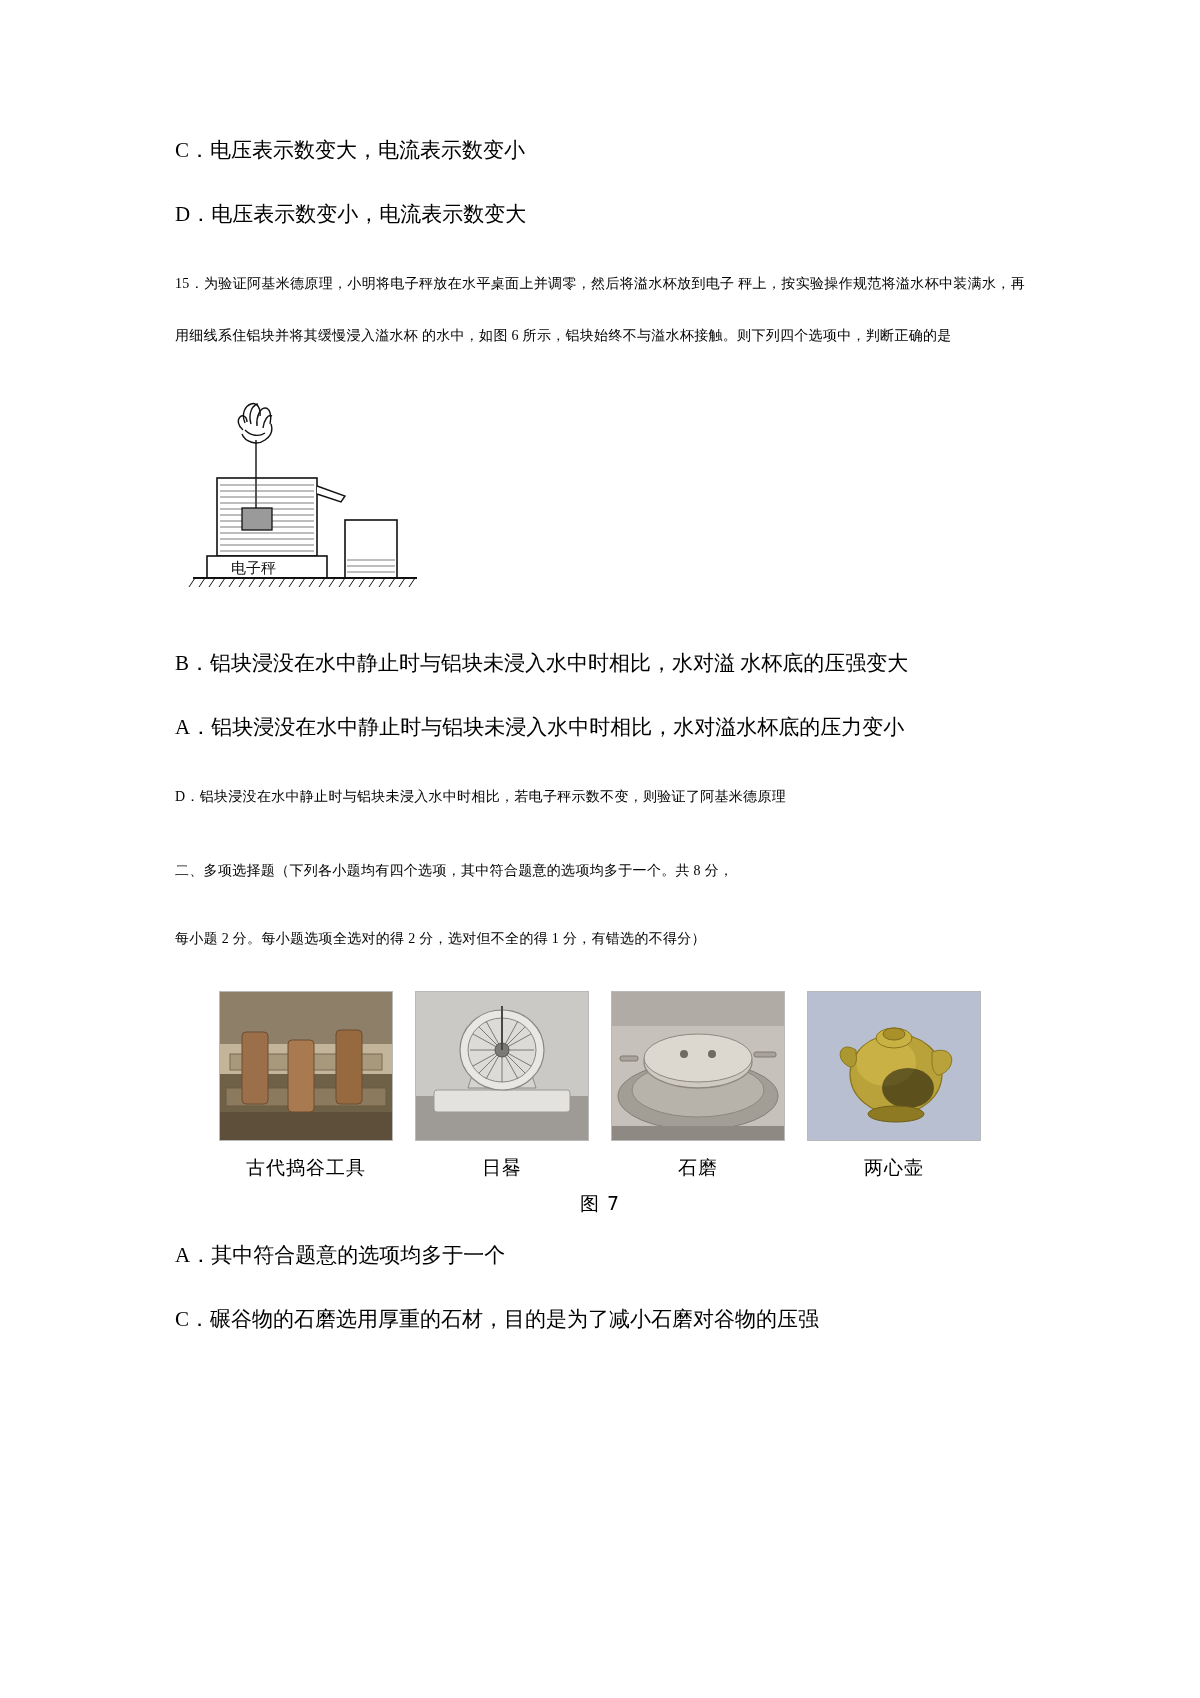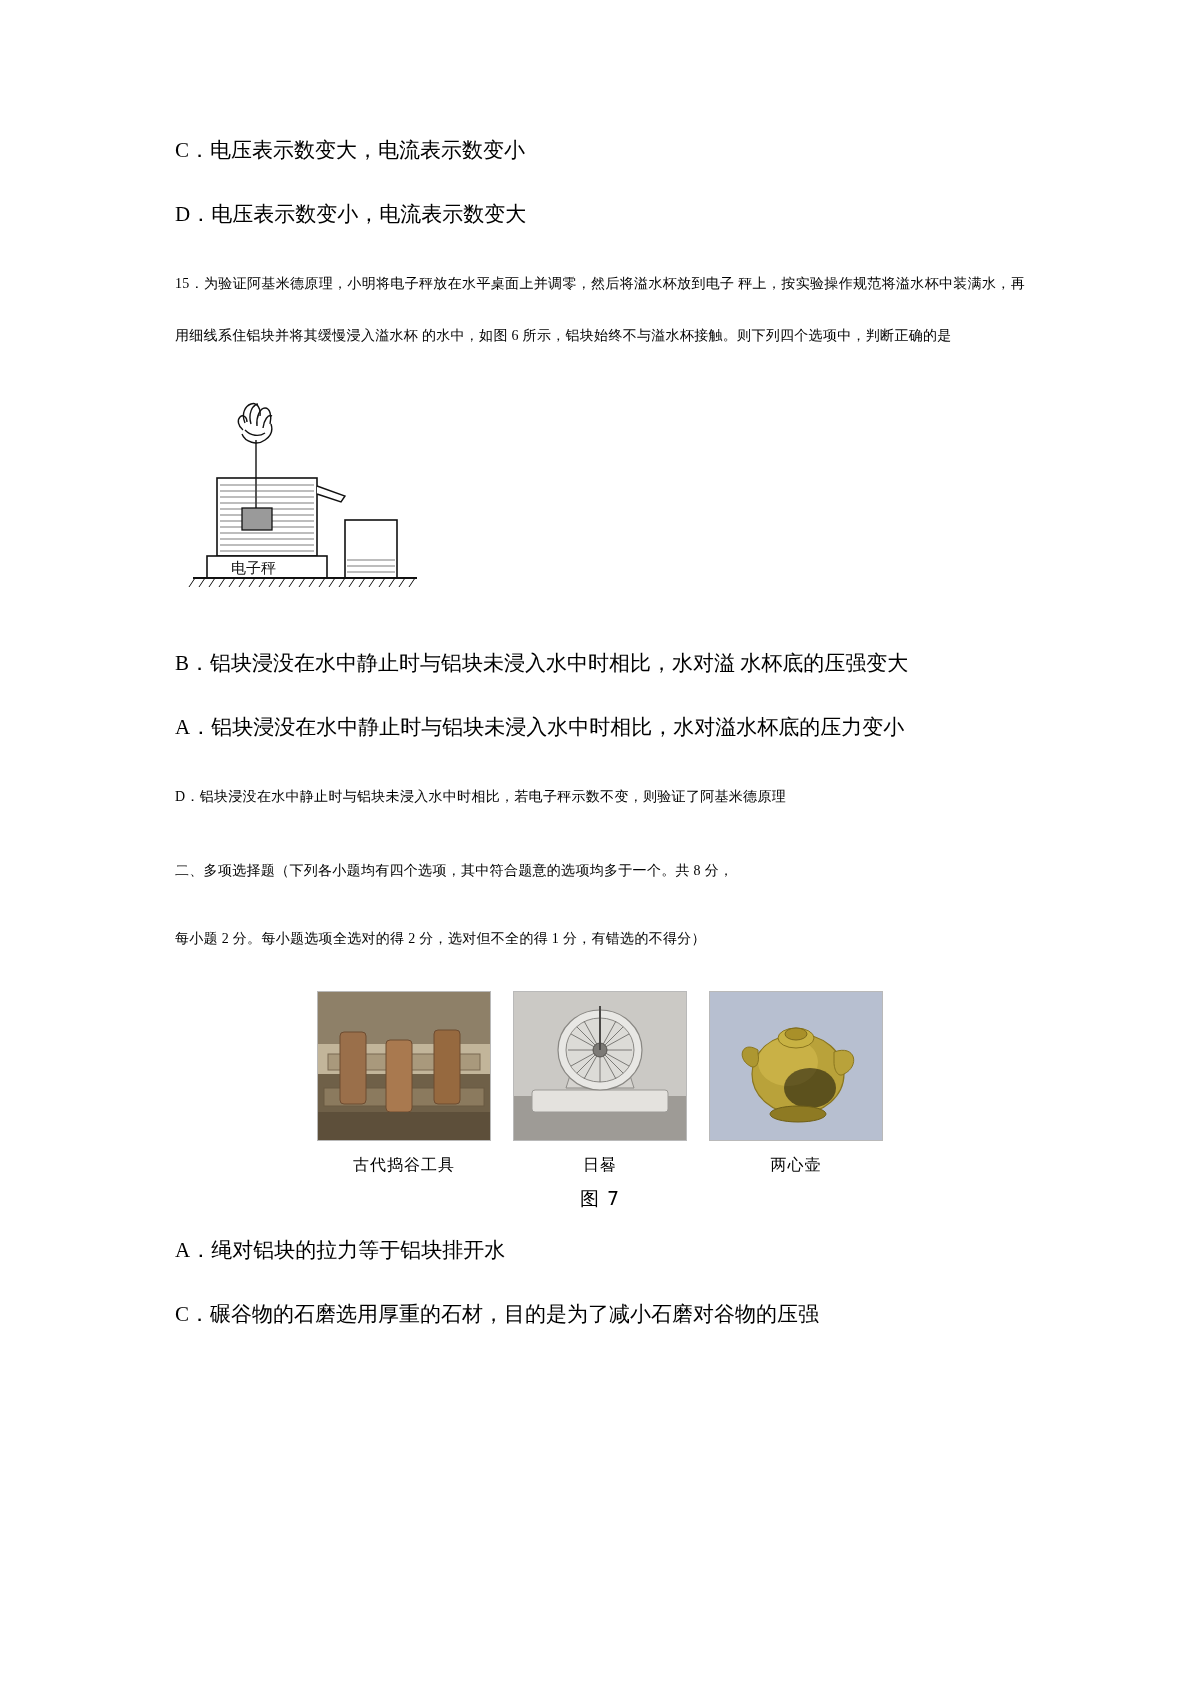--- a/index.html
+++ b/index.html
@@ -59,21 +59,21 @@
     align-items: center;
   }
   .photo {
     width: 172px;
     height: 148px;
     border: 1px solid #b9b9b9;
     overflow: hidden;
     position: relative;
   }
   .photo-caption {
-    font-size: 16px;
+    font-size: 19px;
     margin-top: 14px;
     font-family: "DejaVu Sans", sans-serif;
     letter-spacing: 1px;
   }
   .fig7-label {
     font-size: 19px;
     margin-top: 10px;
     font-family: "DejaVu Sans", sans-serif;
     letter-spacing: 1px;
   }
@@ -228,20 +228,38 @@
               <line x1="57" y1="42" x2="115" y2="74"></line>
                 <line x1="115" y1="42" x2="57" y2="74"></line>
             </g>
             <circle cx="86" cy="58" r="7" fill="#7c7a76" stroke="#55534f"></circle>
             <line x1="86" y1="58" x2="86" y2="14" stroke="#4a4846" stroke-width="2"></line>
           </svg>
         </div>
         <div class="photo-caption">日晷</div>
       </div>
 
+      <div class="fig7-item">
+        <div class="photo ph3">
+          <svg width="172" height="148" viewBox="0 0 172 148">
+            <rect x="0" y="0" width="172" height="148" fill="#c6c2bb"></rect>
+            <rect x="0" y="0" width="172" height="34" fill="#b0aca5"></rect>
+            <ellipse cx="86" cy="104" rx="80" ry="34" fill="#a39e95" stroke="#837e76"></ellipse>
+            <ellipse cx="86" cy="98" rx="66" ry="27" fill="#b8b3aa" stroke="#8d887f"></ellipse>
+            <ellipse cx="86" cy="70" rx="54" ry="26" fill="#cfcac1" stroke="#8d887f" stroke-width="1.3"></ellipse>
+            <ellipse cx="86" cy="66" rx="54" ry="24" fill="#ddd8cf" stroke="#8d887f"></ellipse>
+            <circle cx="72" cy="62" r="4" fill="#6f6a62"></circle>
+            <circle cx="100" cy="62" r="4" fill="#6f6a62"></circle>
+            <rect x="142" y="60" width="22" height="5" rx="2" fill="#a8a39a" stroke="#807b73"></rect>
+            <rect x="8" y="64" width="18" height="5" rx="2" fill="#a8a39a" stroke="#807b73"></rect>
+            <rect x="0" y="134" width="172" height="14" fill="#8e8a83"></rect>
+          </svg>
+        </div>
+        <div class="photo-caption">石磨</div>
+      </div>
 
       <div class="fig7-item">
         <div class="photo ph4">
           <svg width="172" height="148" viewBox="0 0 172 148">
             <rect x="0" y="0" width="172" height="148" fill="#b7bfd0"></rect>
             <ellipse cx="88" cy="82" rx="46" ry="40" fill="#b9a23a" stroke="#8a761f" stroke-width="1.2"></ellipse>
             <ellipse cx="78" cy="70" rx="30" ry="24" fill="#cdb54a" opacity="0.8"></ellipse>
             <ellipse cx="100" cy="96" rx="26" ry="20" fill="#9c８" opacity="0.5"></ellipse>
             <path d="M124 60 C146 52 150 74 134 82 C128 86 124 78 124 70 Z" fill="#b9a23a" stroke="#8a761f"></path>
             <path d="M48 58 C32 48 26 66 40 74 C46 78 50 70 48 62 Z" fill="#ad9731" stroke="#8a761f"></path>
@@ -250,16 +268,16 @@
             <ellipse cx="88" cy="122" rx="28" ry="8" fill="#8e7a23" stroke="#6f5f18"></ellipse>
           </svg>
         </div>
         <div class="photo-caption">两心壶</div>
       </div>
 
     </div>
     <div class="fig7-label">图 7</div>
   </div>
 
-  <p class="opt">A．绳对铝块的拉力等于铝块排开水</p>
+  <p class="opt">A．其中符合题意的选项均多于一个</p>
   <p class="opt">C．碾谷物的石磨选用厚重的石材，目的是为了减小石磨对谷物的压强</p>
 
 </div>
 
 </body></html>

